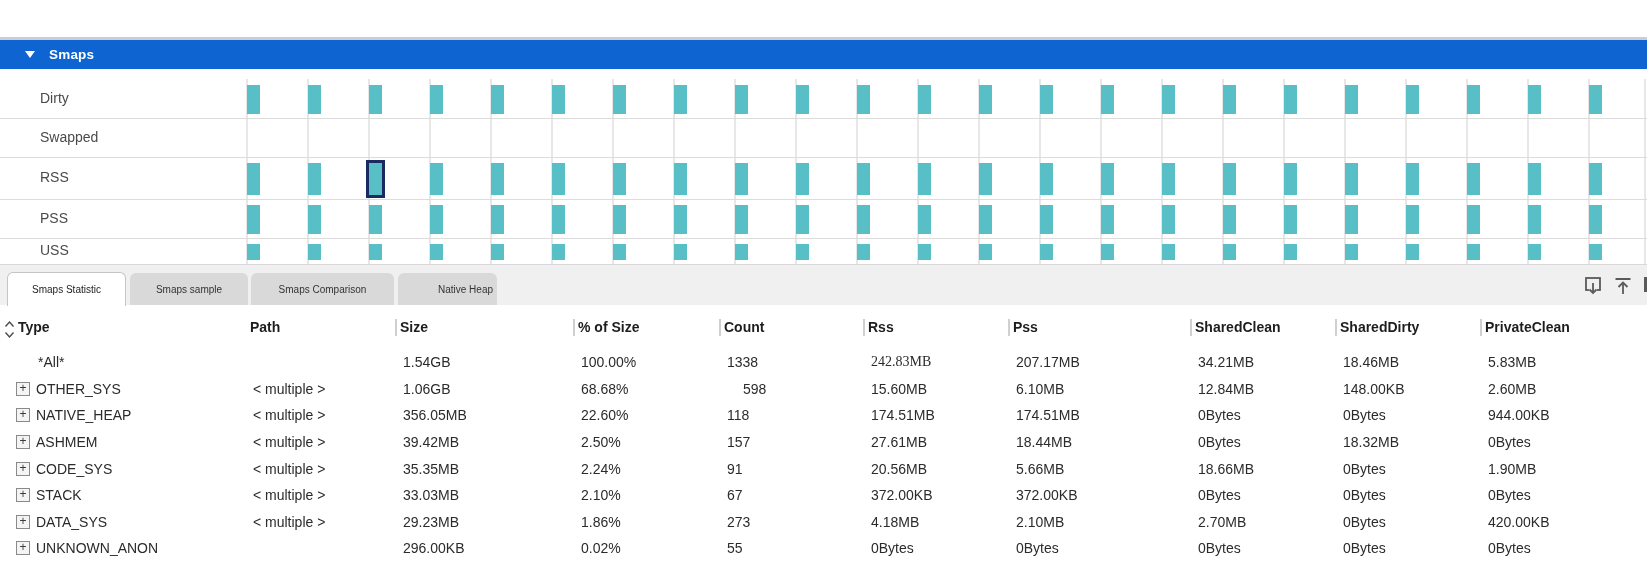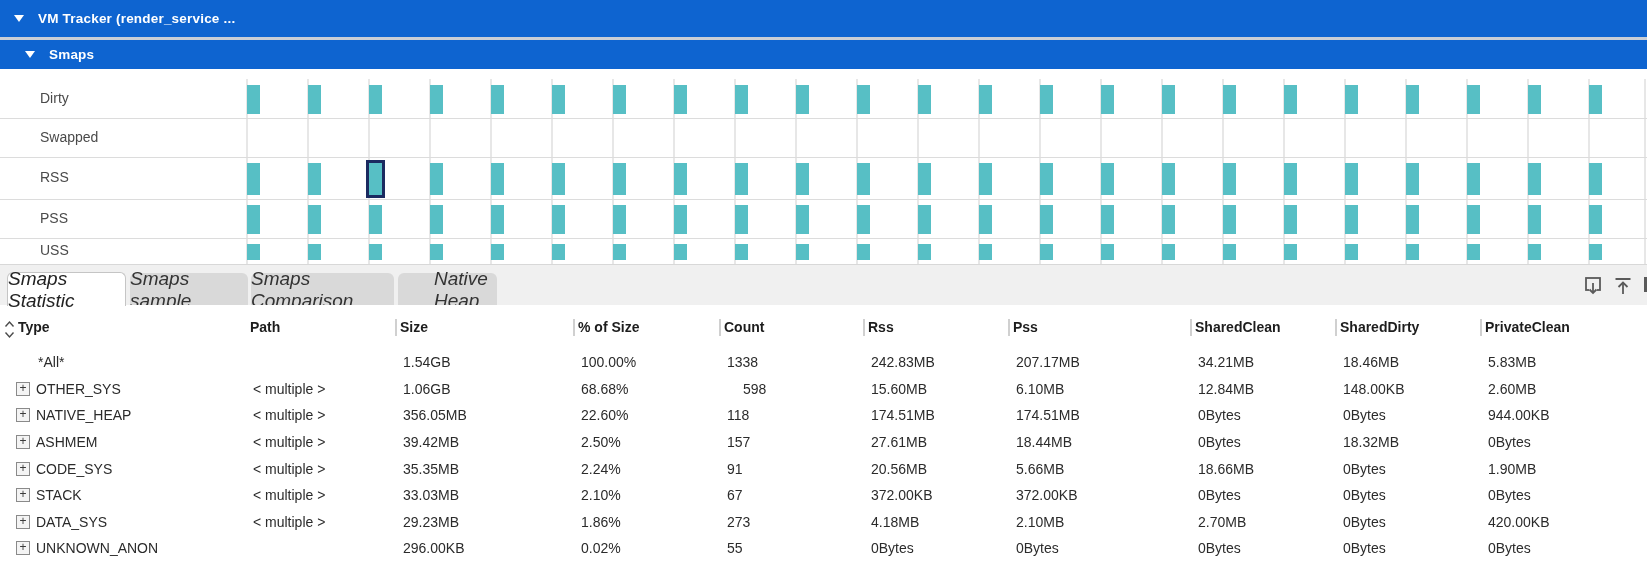--- a/index.html
+++ b/index.html
@@ -17,46 +17,42 @@
   
   #trackArea{left:0;top:79px;width:1647px;height:185px;background:#fff;overflow:hidden;}
   .gridline{top:0;width:1.5px;height:185px;background:#E7E7E7;}
   .rowsep{left:0;width:1647px;height:1px;background:#DCDCDC;}
   .track-label{left:40px;color:#4A4A4A;font-size:14px;}
   .bar{width:13px;background:#57BFC5;}
   .bar.selected{border:3px solid #1B2A60;}
 
   
   #tabstrip{left:0;top:264px;width:1647px;height:41px;background:#F0F0F0;border-top:1px solid #D8D8D8;box-sizing:border-box;}
-  .tab{top:8px;height:33px;border-radius:6px 6px 0 0;display:flex;align-items:center;
-       font-size:19px;color:#333;box-sizing:border-box;cursor:pointer;font-style:italic;}
+  .tab{top:8px;height:33px;border-radius:6px 6px 0 0;display:flex;align-items:center;justify-content:center;
+       font-size:10px;color:#333;box-sizing:border-box;cursor:pointer;}
   .tab.inactive{background:#D9D9D9;}
   .tab.active{background:#fff;border:1px solid #C5C5C5;border-bottom:none;color:#222;z-index:2;height:34px;top:7px;}
   .toolbar-icon{top:9px;width:24px;height:24px;cursor:pointer;}
 
   
   #tablePane{left:0;top:305px;width:1647px;height:267px;background:#fff;}
   .hcell{top:14px;font-size:14px;font-weight:700;color:#1d1d1d;white-space:nowrap;}
   .hsep{top:14px;width:2px;height:17px;background:#D0D0D0;}
   .trow{left:3px;width:1384px;height:27px;}
   .cell{top:50%;transform:translateY(-50%);font-size:14px;color:#2B2B2B;white-space:nowrap;position:absolute;}
   .expander{position:absolute;left:13px;top:50%;transform:translateY(-50%);width:12px;height:12px;
             border:1px solid #8A8A8A;background:#F4F4F4;color:#3a3a3a;font-size:12px;line-height:11px;
             text-align:center;box-sizing:content-box;cursor:pointer;}
   #sortIcon{left:3px;top:14px;}
 </style>
 </head>
 <body>
 
 <div id="app">
 
-  <div class="abs hdr" style="top:0;height:37px;">
-    <span class="tri" style="margin-left:14px;"></span>
-    <span>VM Tracker (render_service ...</span>
-  </div>
   <div class="abs hdr-sep"></div>
   <div class="abs hdr" style="top:39.5px;height:29px;">
     <span class="tri" style="margin-left:25px;"></span>
     <span>Smaps</span>
   </div>
 
   <div class="abs" id="trackArea">
       <div class="abs gridline" style="left:246px;"></div>
       <div class="abs gridline" style="left:307px;"></div>
       <div class="abs gridline" style="left:368px;"></div>
@@ -233,21 +229,21 @@
       <div class="abs hsep" style="left:1335px;"></div>
       <div class="abs hcell" style="left:1340px;">SharedDirty</div>
       <div class="abs hsep" style="left:1480px;"></div>
       <div class="abs hcell" style="left:1485px;">PrivateClean</div>
       <div class="abs trow" style="top:44px;height:26.6px;">
         <div class="cell" style="left:35px;">*All*</div>
         <div class="cell" style="left:250px;"></div>
         <div class="cell" style="left:400px;">1.54GB</div>
         <div class="cell" style="left:578px;">100.00%</div>
         <div class="cell" style="left:724px;">1338</div>
-        <div class="cell" style="left:868px;">242.83MB</div>
+        <div class="cell" style="left:868px;font-family:Liberation Serif, serif;">242.83MB</div>
         <div class="cell" style="left:1013px;">207.17MB</div>
         <div class="cell" style="left:1195px;">34.21MB</div>
         <div class="cell" style="left:1340px;">18.46MB</div>
         <div class="cell" style="left:1485px;">5.83MB</div>
       </div>
       <div class="abs trow" style="top:70.6px;height:26.6px;">
         <div class="expander">+</div>
         <div class="cell" style="left:33px;">OTHER_SYS</div>
         <div class="cell" style="left:250px;">&lt; multiple &gt;</div>
         <div class="cell" style="left:400px;">1.06GB</div>

